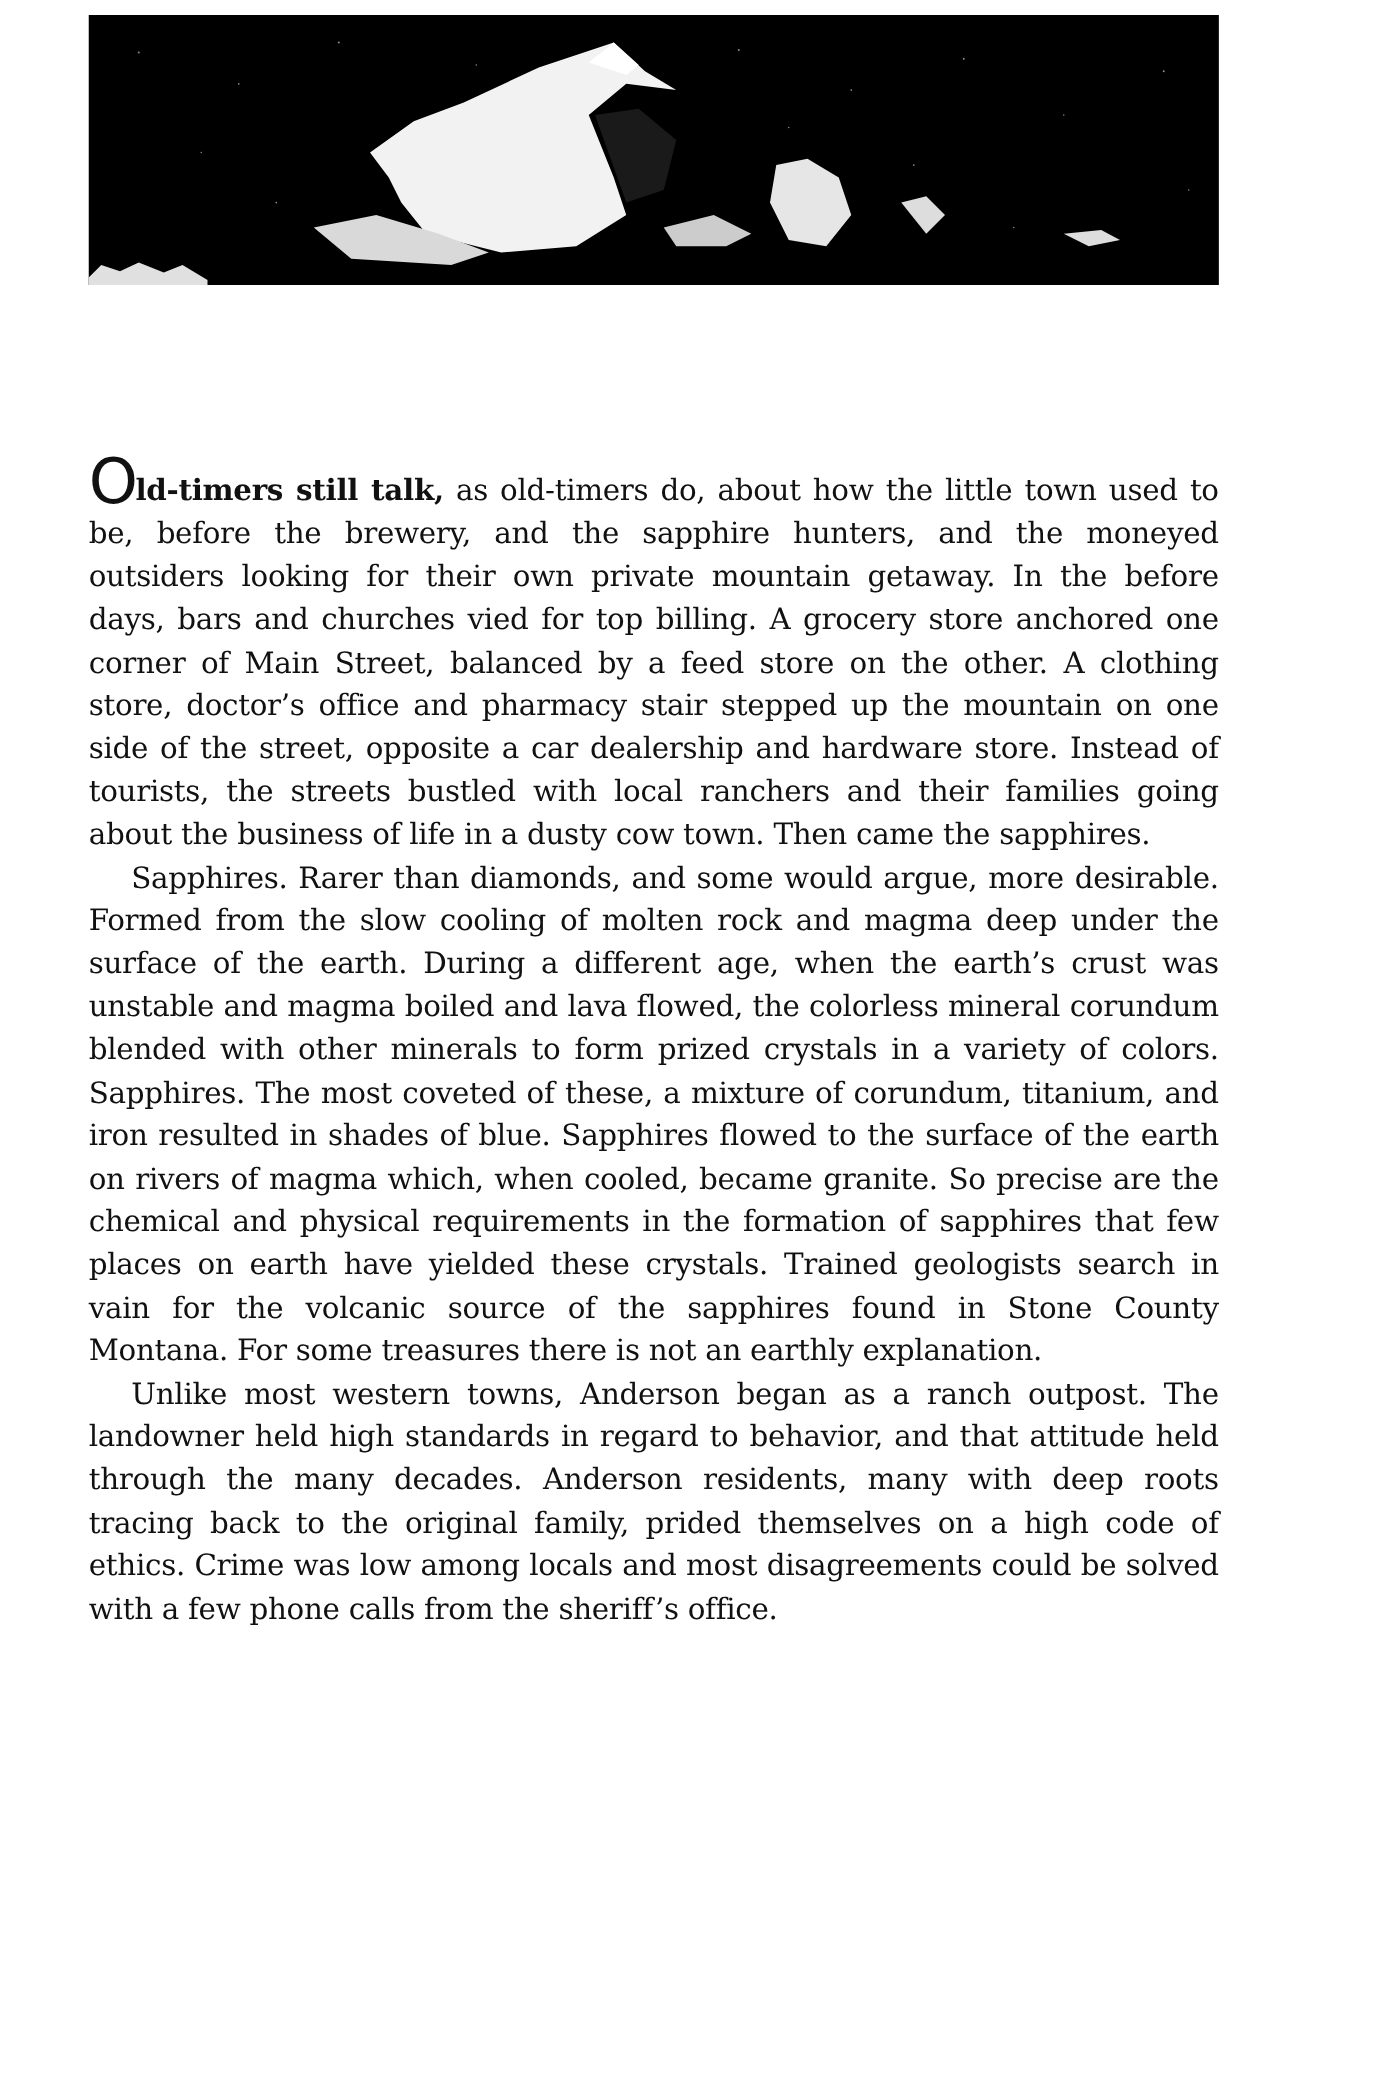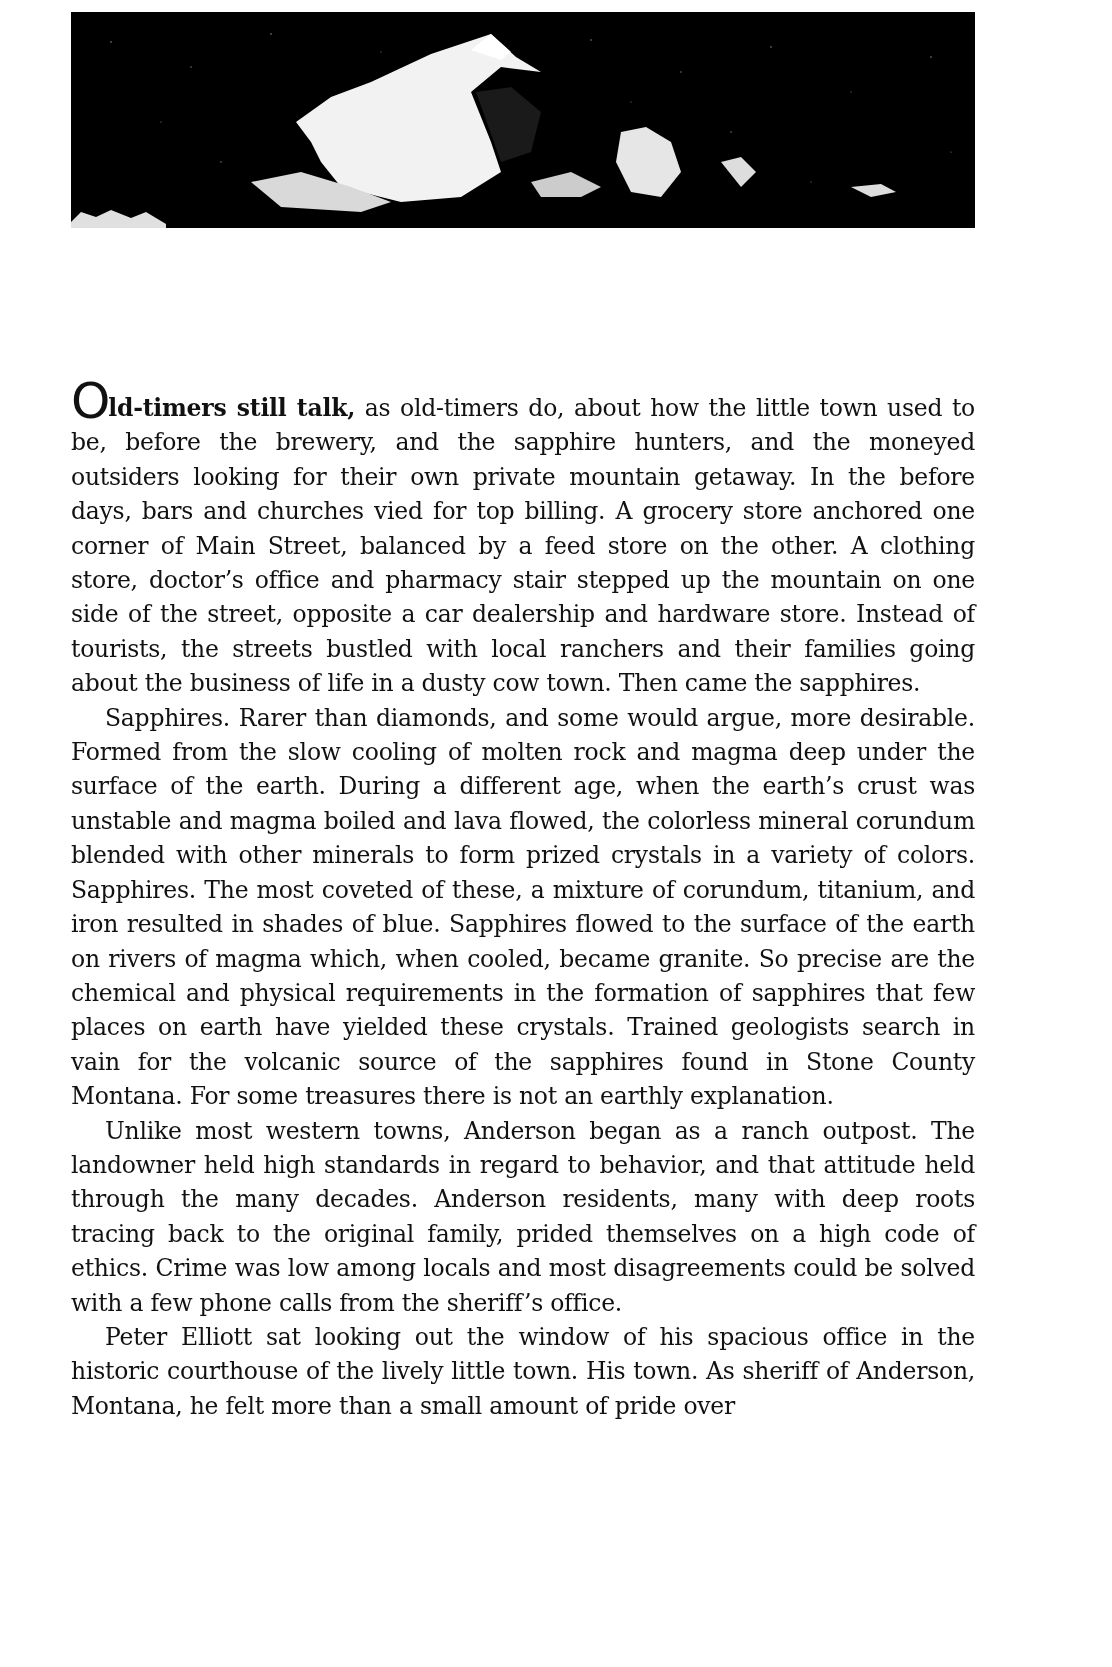--- a/index.html
+++ b/index.html
@@ -3,21 +3,21 @@
 <meta charset="utf-8">
 <style>
   html, body { margin: 0; padding: 0; background: #ffffff; }
   body { width: 1112px; height: 1667px; position: relative; overflow: hidden; }
   .hero {
     position: absolute; left: 71px; top: 12px; width: 904px; height: 216px;
     background: #000; overflow: hidden;
   }
   .hero svg { display: block; width: 100%; height: 100%; }
   .text {
-    position: absolute; left: 71px; top: 386px; width: 904px;
+    position: absolute; left: 71px; top: 370px; width: 904px;
     font-family: "DejaVu Serif", "Liberation Serif", serif;
     font-size: 23.5px; line-height: 34.4px; color: #111;
     text-align: justify; hyphens: none;
     letter-spacing: -0.25px;
   }
   .text p { margin: 0; text-indent: 34px; }
   .text p.first { text-indent: 0; }
   .dropcap {
     font-family: "DejaVu Sans", "Liberation Sans", sans-serif;
     font-size: 50px; line-height: 30px; font-weight: normal;
@@ -57,14 +57,13 @@
     <path d="M650 150 L670 145 L685 160 L670 175 Z" fill="#dddddd"></path>
     <path d="M780 175 L810 172 L825 180 L800 185 Z" fill="#dddddd"></path>
     <path d="M0 210 L10 200 L25 205 L40 198 L60 206 L75 200 L95 212 L95 216 L0 216 Z" fill="#e0e0e0"></path>
   </svg>
 </div>
 
 <div class="text">
   <p class="first"><span class="dropcap">O</span><span class="lead">ld-timers still talk,</span><span> as old-timers do, about how the little town used to be, before the brewery, and the sapphire hunters, and the moneyed outsiders looking for their own private mountain getaway. In the before days, bars and churches vied for top billing. A grocery store anchored one corner of Main Street, balanced by a feed store on the other. A clothing store, doctor’s office and pharmacy stair stepped up the mountain on one side of the street, opposite a car dealership and hardware store. Instead of tourists, the streets bustled with local ranchers and their families going about the business of life in a dusty cow town. Then came the sapphires.</span></p>
   <p>Sapphires. Rarer than diamonds, and some would argue, more desirable. Formed from the slow cooling of molten rock and magma deep under the surface of the earth. During a different age, when the earth’s crust was unstable and magma boiled and lava flowed, the colorless mineral corundum blended with other minerals to form prized crystals in a variety of colors. Sapphires. The most coveted of these, a mixture of corundum, titanium, and iron resulted in shades of blue. Sapphires flowed to the surface of the earth on rivers of magma which, when cooled, became granite. So precise are the chemical and physical requirements in the formation of sapphires that few places on earth have yielded these crystals. Trained geologists search in vain for the volcanic source of the sapphires found in Stone County Montana. For some treasures there is not an earthly explanation.</p>
   <p>Unlike most western towns, Anderson began as a ranch outpost. The landowner held high standards in regard to behavior, and that attitude held through the many decades. Anderson residents, many with deep roots tracing back to the original family, prided themselves on a high code of ethics. Crime was low among locals and most disagreements could be solved with a few phone calls from the sheriff’s office.</p>
-  <p>Peter Elliott sat looking out the window of his spacious office in the historic courthouse of the lively little town. His town. As sheriff of Anderson, Montana, he felt more than a small amount of pride over</p>
 </div>
 
 </body></html>

